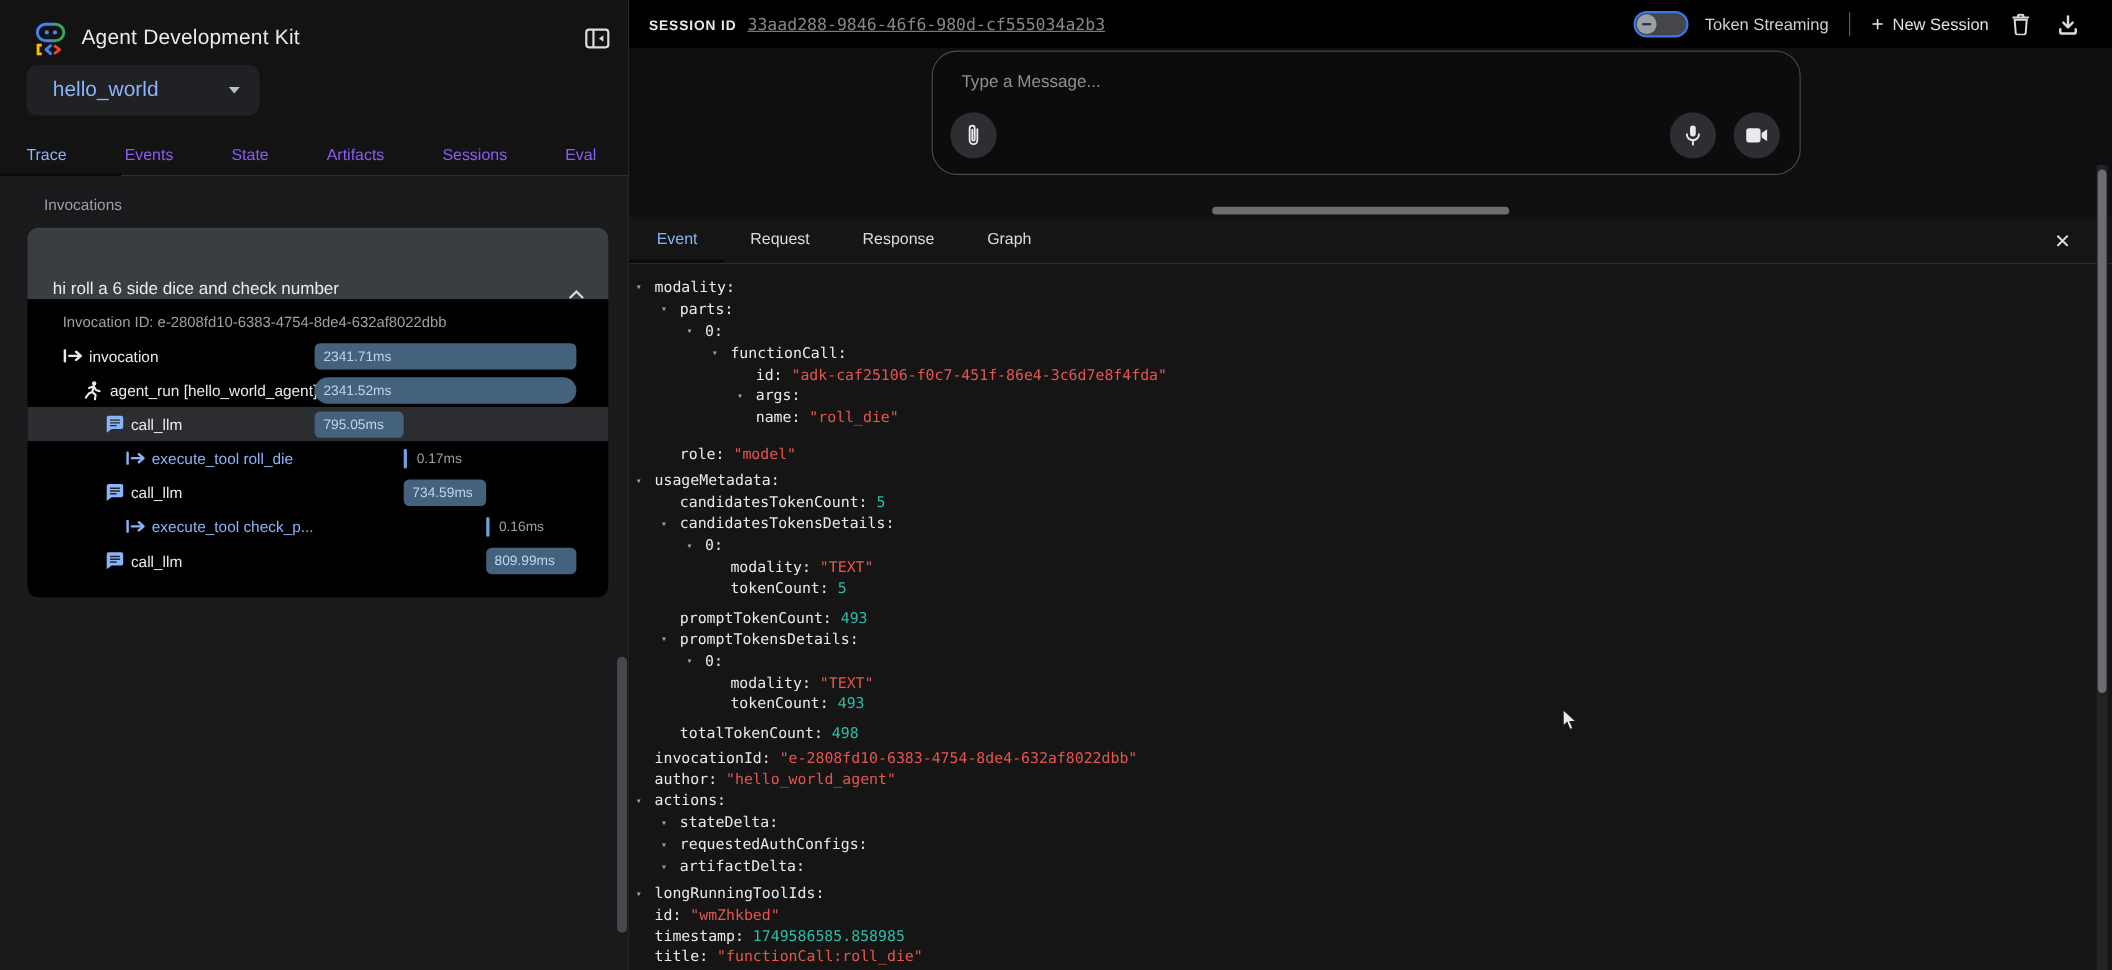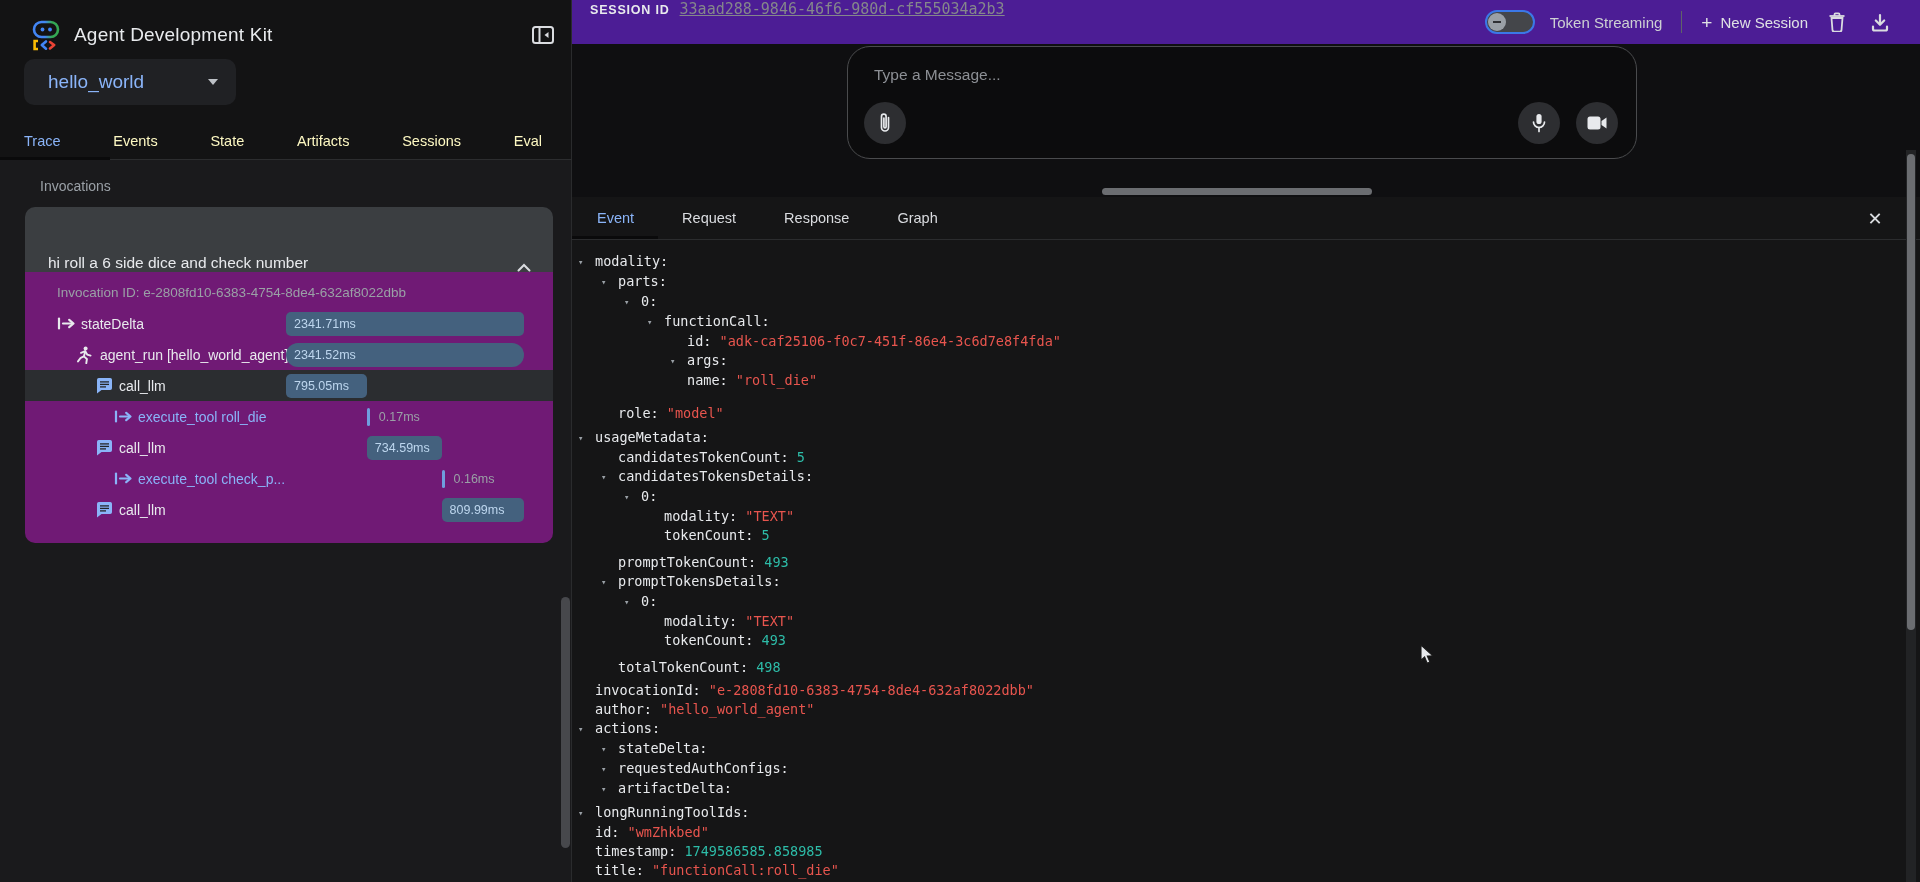--- a/index.html
+++ b/index.html
@@ -14,50 +14,50 @@
   .logo { position:absolute; left:27px; top:16px; width:38px; height:38px; }
   .app-title { position:absolute; left:74px; top:24px; font-size:19px; font-weight:500; color:#e8eaed; letter-spacing:.2px; }
   .collapse-btn { position:absolute; left:528px; top:20px; width:30px; height:30px; display:flex; align-items:center; justify-content:center; cursor:pointer; color:#dadce0; }
   .app-select { position:absolute; left:24px; top:59px; width:212px; height:46px; background:#202124;
     border-radius:10px; display:flex; align-items:center; padding:0 18px 0 24px; cursor:pointer; }
   .app-select .sel-label { color:var(--accent,#8ab4f8); font-size:19px; flex:1; }
   .caret-down { width:0; height:0; border-left:5.5px solid transparent; border-right:5.5px solid transparent; border-top:6px solid #bdc1c6; }
 
   .ltabs { position:absolute; left:0; top:122px; width:572px; height:38px; display:flex;
     justify-content:space-between; align-items:center; padding:0 30px 0 24px; border-bottom:1px solid #2c2d2f; }
-  .ltab { font-size:14.5px; color:#fef9c3; cursor:pointer; white-space:nowrap; }
+  .ltab { font-size:14.5px; color:#8b5cf6; cursor:pointer; white-space:nowrap; }
   .ltab.active { color:var(--accent,#8ab4f8); }
   .ltab-inkbar { position:absolute; left:0; top:157px; width:110px; height:3px; background:#0a0a0b; }
 
   .lp-content { position:absolute; left:0; top:160px; width:571px; height:722px; background:#1a1a1c; }
   .invocations-label { position:absolute; left:40px; top:18px; font-size:14px; font-weight:500; color:#9aa0a6; }
 
   .inv-card { position:absolute; left:25px; top:47px; width:528px; height:65px; background:#3b3e41;
     border-radius:10px 10px 0 0; display:flex; align-items:flex-end; padding:0 22px 0 23px; cursor:pointer; }
   .inv-card-title { flex:1; font-size:15.5px; color:#e8eaed; }
   .chev-up { width:14px; height:9px; }
 
-  .inv-detail { position:absolute; left:25px; top:112px; width:528px; height:271px; background:#701a75;
+  .inv-detail { position:absolute; left:25px; top:112px; width:528px; height:271px; background:#000000;
     border-radius:0 0 10px 10px; padding-top:13px; }
   .inv-id { margin:0 0 8px 32px; font-size:13.5px; font-weight:500; color:#9aa0a6; }
   .span-row { position:relative; height:31px; display:flex; align-items:center; cursor:pointer; }
   .span-row.selected { background:#2b2d30; }
   .span-icon { width:24px; display:flex; align-items:center; flex:none; }
   .span-name { font-size:14px; font-weight:500; color:#e8eaed; white-space:nowrap; }
   .span-name.blue { color:var(--accent,#8ab4f8); }
   .span-bar { position:absolute; top:4px; height:24px; background:var(--bar,#44617e); border-radius:5px;
     color:var(--bar_text,#bdd6ee); font-size:12.5px; line-height:24px; padding-left:8px; overflow:hidden; white-space:nowrap; }
   .span-tick { position:absolute; top:7px; width:3px; height:18px; border-radius:2px; background:#6f9ede; }
   .tick-label { position:absolute; top:7px; font-size:12.5px; color:#9aa0a6; line-height:18px; }
 
   .lp-scrollbar { position:absolute; left:561px; top:437px; width:9px; height:251px; border-radius:5px; background:#47484c; cursor:pointer; }
 
   
   .main { position:absolute; left:572px; top:0; width:1348px; height:882px; }
-  .topbar { position:absolute; left:0; top:0; width:1348px; height:44px; background:#4c1d95; display:flex; align-items:flex-start; }
+  .topbar { position:absolute; left:0; top:0; width:1348px; height:44px; background:#000000; display:flex; align-items:center; }
   .session { display:flex; align-items:baseline; margin-left:18px; }
   .session-label { font-size:12.5px; font-weight:700; letter-spacing:.8px; color:#e8eaed; }
   .session-value { margin-left:10px; font-family:"DejaVu Sans Mono", monospace; font-size:15px; color:#85878b;text-decoration:underline; }
   .top-actions { position:absolute; right:26px; top:0; height:44px; display:flex; align-items:center; gap:15px; }
   .toggle { width:50px; height:24px; border:2px solid #3b78e7; border-radius:999px; background:#44464a;
     display:flex; align-items:center; padding:1px; cursor:pointer; }
   .toggle-knob { width:18px; height:18px; border-radius:50%; background:#9aa0a6; display:flex; align-items:center; justify-content:center; }
   .toggle-knob::after { content:""; width:8px; height:2px; background:#2f3033; }
   .toggle-label { font-size:15px; color:#cdd0d3; }
   .vdivider { width:1px; height:22px; background:#5f6368; margin:0 4px; }
@@ -159,21 +159,21 @@
         <div class="inv-id">Invocation ID: e-2808fd10-6383-4754-8de4-632af8022dbb</div>
         <div id="span-rows">
             <div class="span-row" style="padding-left: 32px;">
               <span class="span-icon">
                 <svg width="19" height="13" viewBox="0 0 19 13">
                   <line x1="2" y1="1.5" x2="2" y2="11.5" stroke="#e8eaed" stroke-width="2.2" stroke-linecap="round"></line>
                   <line x1="6" y1="6.5" x2="15" y2="6.5" stroke="#e8eaed" stroke-width="2.2" stroke-linecap="round"></line>
                   <path d="M12.2 2.8 L16.5 6.5 L12.2 10.2" fill="none" stroke="#e8eaed" stroke-width="2.2" stroke-linecap="round" stroke-linejoin="round"></path>
                 </svg>
               </span>
-              <span class="span-name">stateDelta</span>
+              <span class="span-name">invocation</span>
               <div class="span-bar" style="left: 261px; width: 238px;">2341.71ms</div>
             </div>
             <div class="span-row" style="padding-left: 51px;">
               <span class="span-icon">
                 <svg width="16" height="18" viewBox="0 0 16 18">
                   <circle cx="9.6" cy="2.6" r="2" fill="#e8eaed"></circle>
                   <path d="M5 6.8 l4.2 -1.6 2 3.4 3.4 1" fill="none" stroke="#e8eaed" stroke-width="1.9" stroke-linecap="round" stroke-linejoin="round"></path>
                   <path d="M9.2 5.4 l-1.3 5 3 2.6 -0.6 4.2" fill="none" stroke="#e8eaed" stroke-width="1.9" stroke-linecap="round" stroke-linejoin="round"></path>
                   <path d="M7.9 10.4 l-3.2 1.4 -2.7 3.6" fill="none" stroke="#e8eaed" stroke-width="1.9" stroke-linecap="round" stroke-linejoin="round"></path>
                 </svg>

